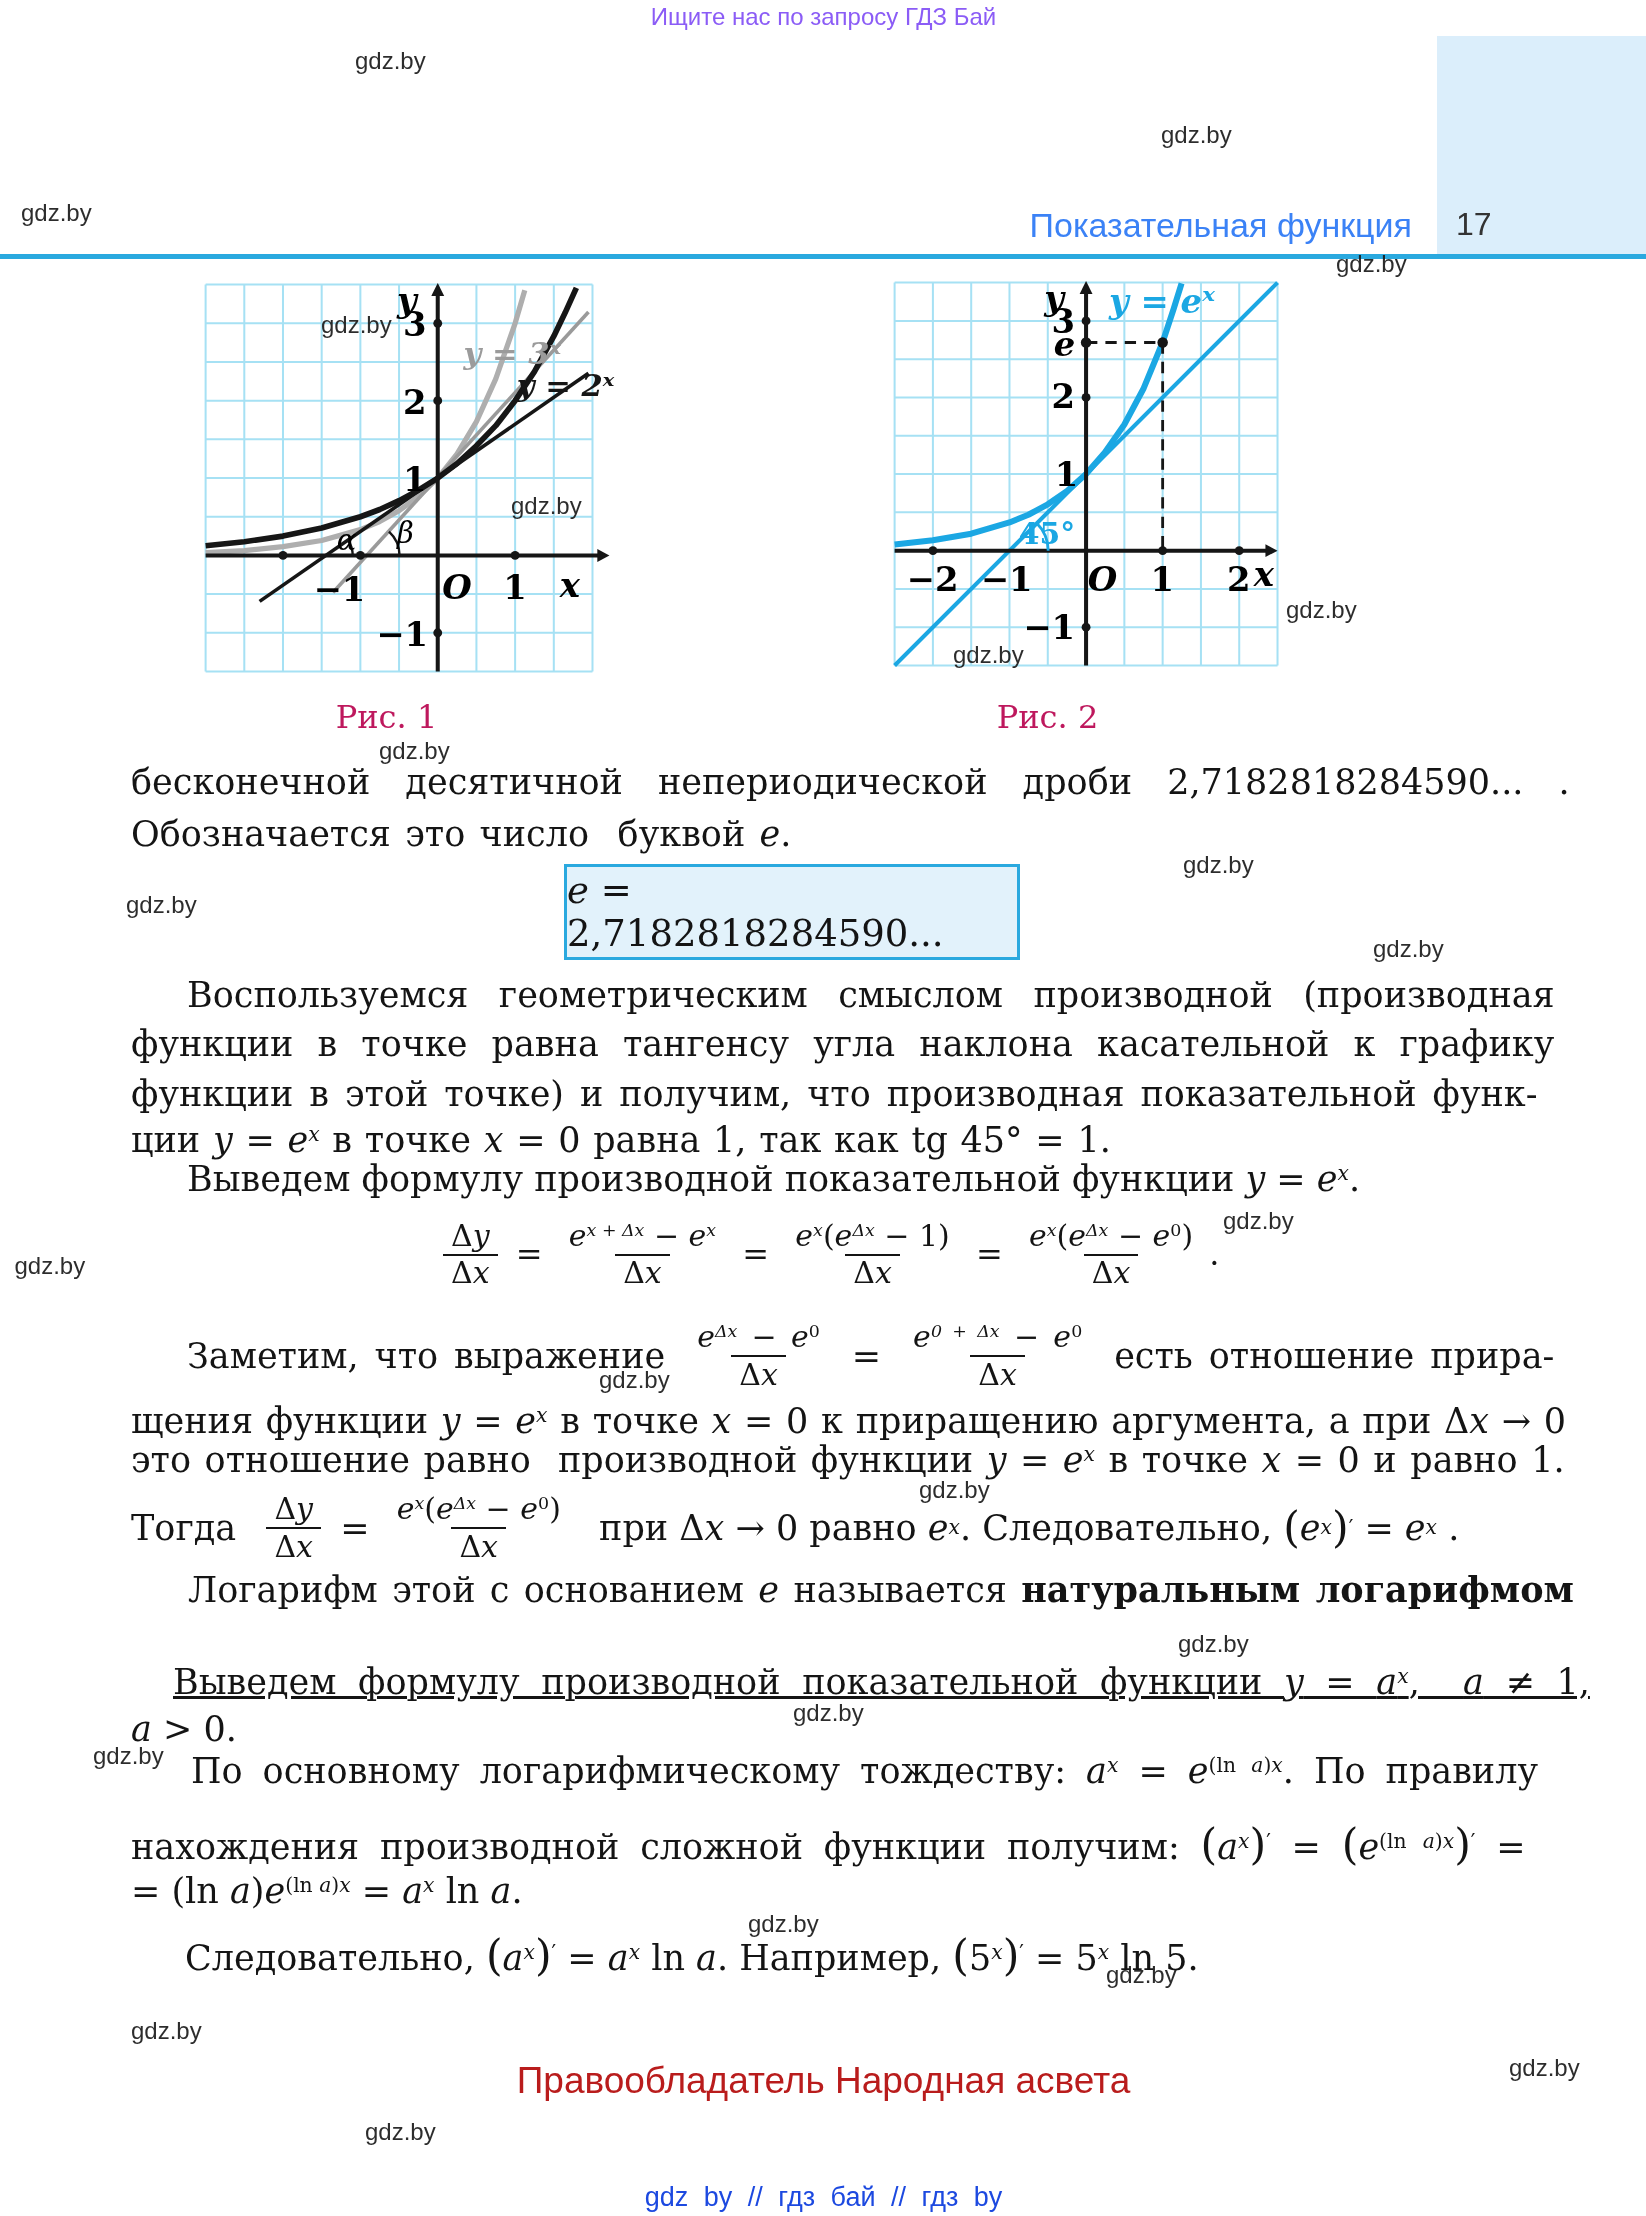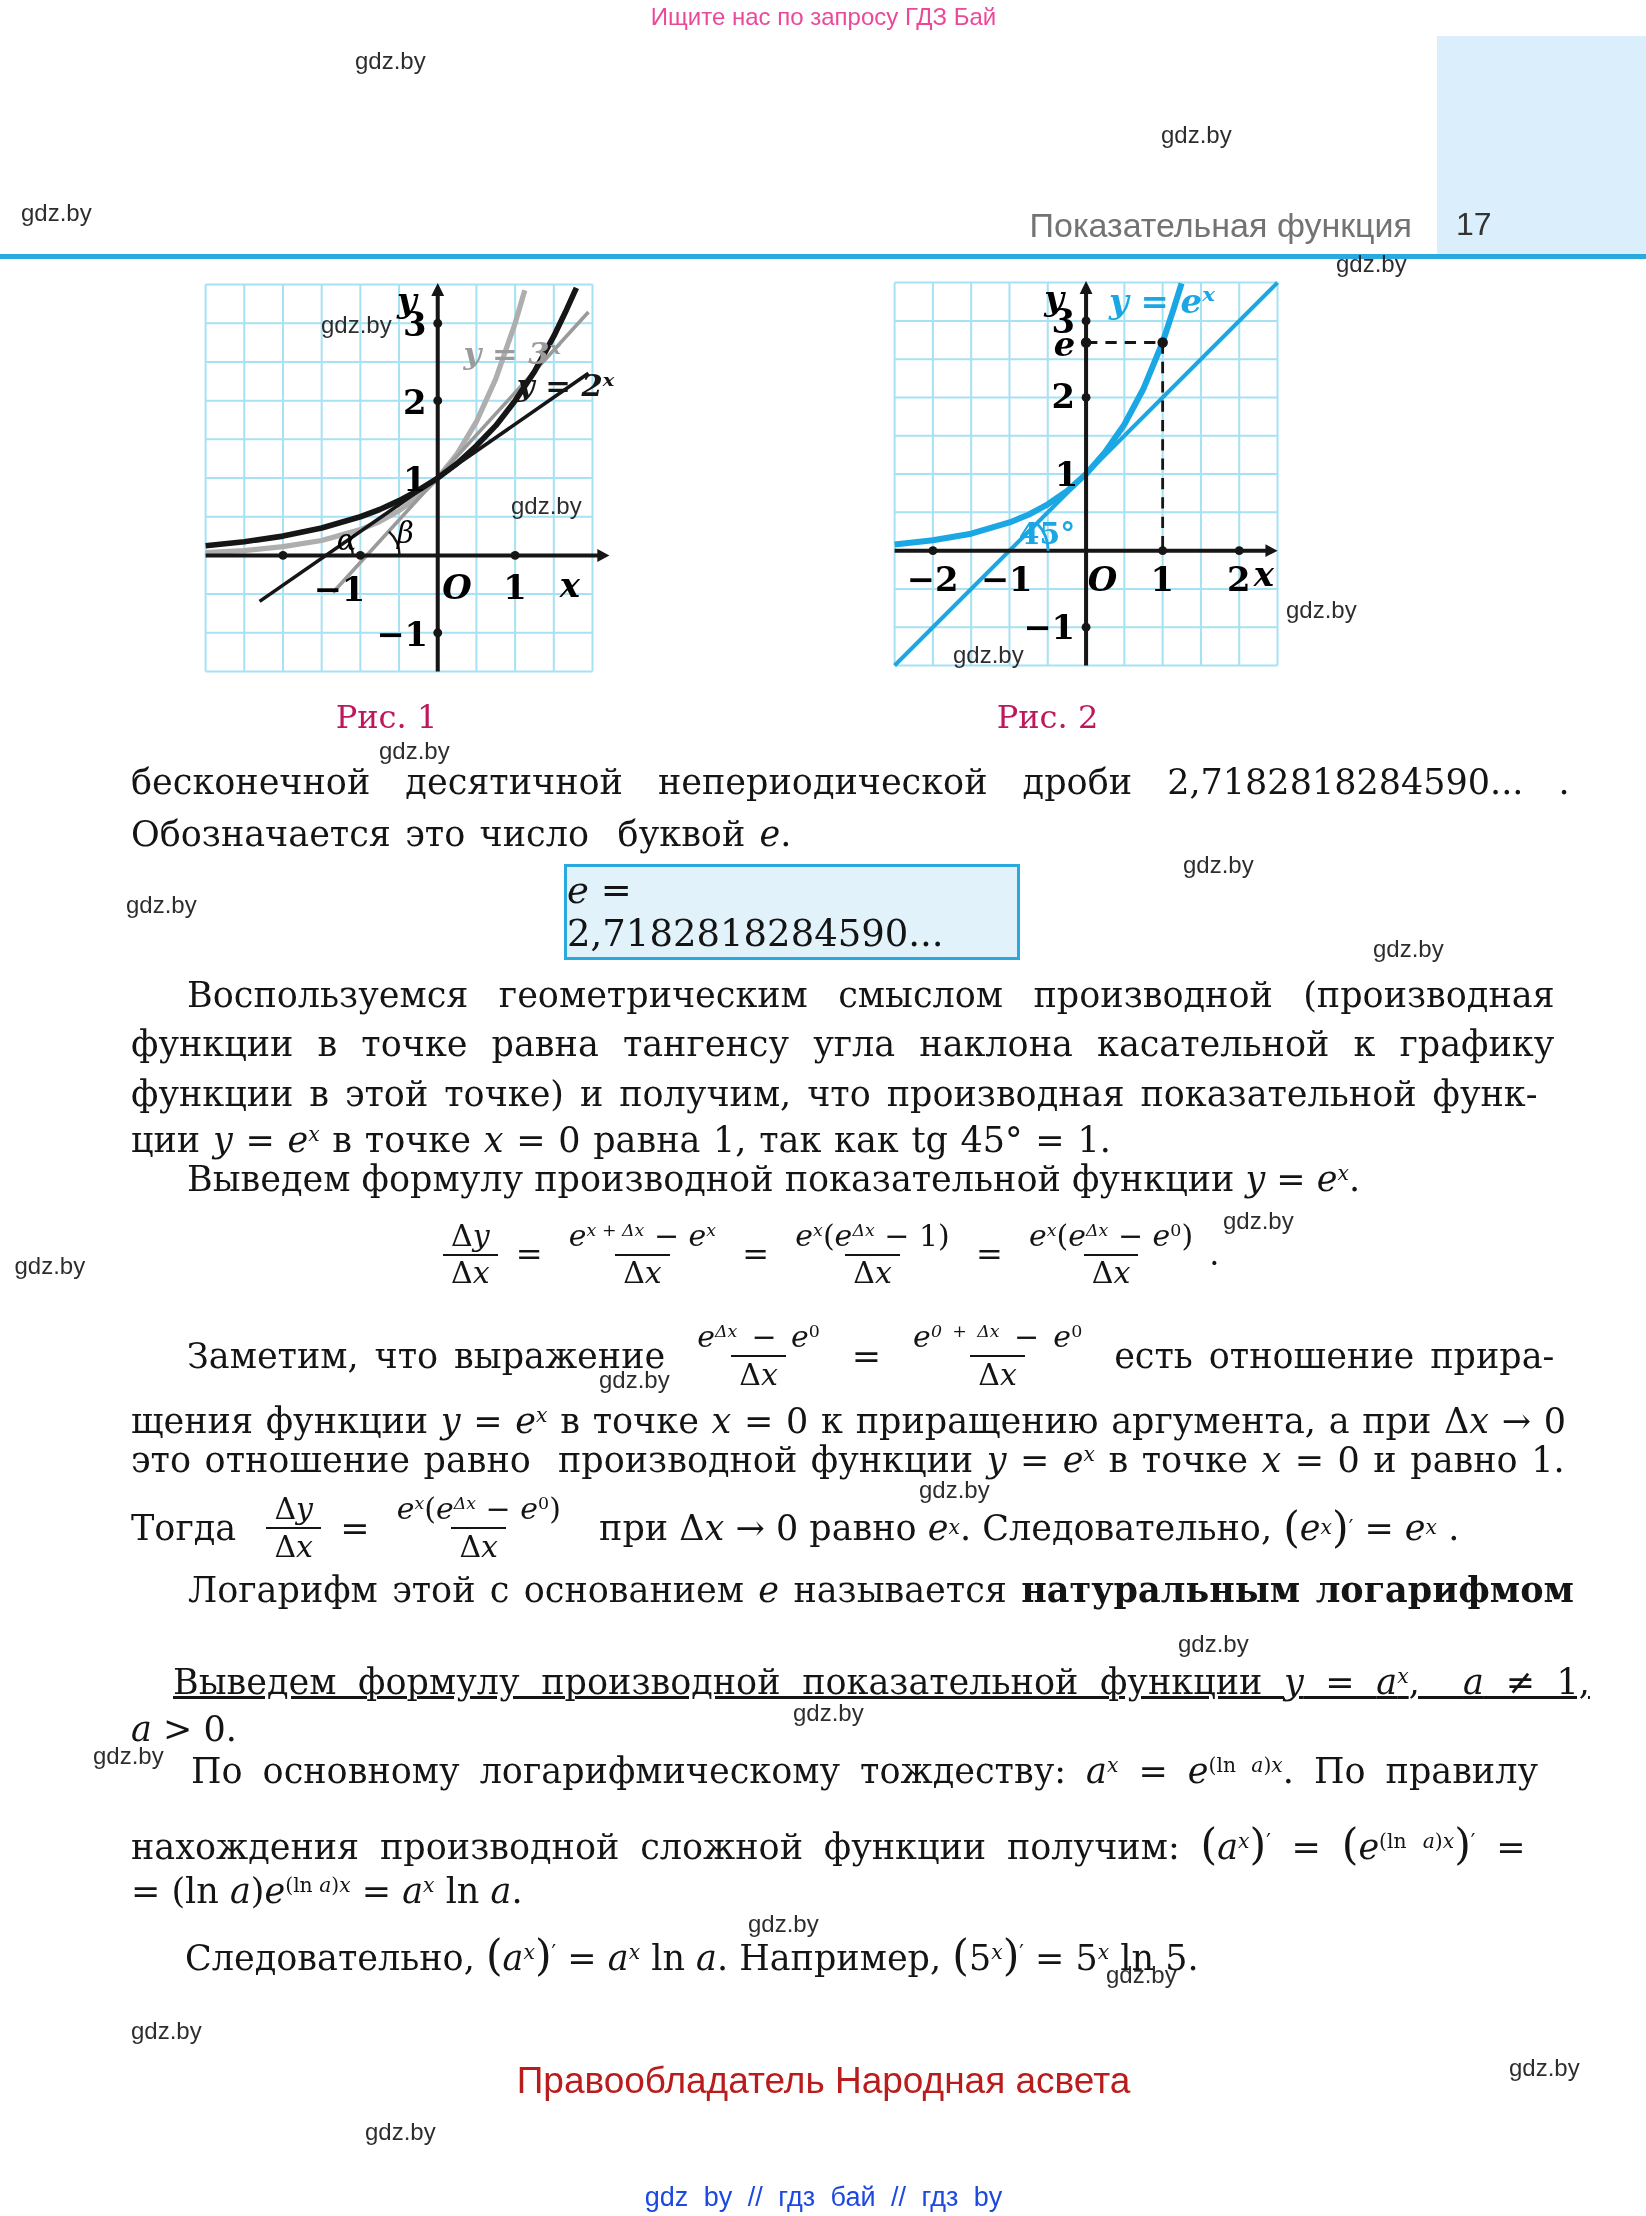--- a/index.html
+++ b/index.html
@@ -1,23 +1,23 @@
 <!DOCTYPE html>
 <html style="font-size:13px"><head>
 <meta charset="utf-8">
 <style>
   html,body{margin:0;padding:0;background:#888;}
   #page{position:relative;width:1647px;height:2216px;background:#ffffff;overflow:hidden;
         font-family:"DejaVu Serif",serif;color:#141414;}
   
   #green-note{position:absolute;left:0;right:0;top:3.2px;text-align:center;
-    font:24px "Liberation Sans",sans-serif;color:#ec4899;}
+    font:24px "Liberation Sans",sans-serif;color:#8b5cf6;}
   #pagenum-box{position:absolute;left:1437px;top:36px;width:210px;height:218px;background:#dbeefb;}
   #header-rule{position:absolute;left:0;right:0;top:254px;height:4.8px;background:#2aa9df;}
-  #header-title{position:absolute;right:235px;top:206px;font:34px "Liberation Sans",sans-serif;color:#737373;}
+  #header-title{position:absolute;right:235px;top:206px;font:34px "Liberation Sans",sans-serif;color:#3b82f6;}
   #page-number{position:absolute;left:1456px;top:206px;font:32px "Liberation Sans",sans-serif;color:#333;}
   
   .wm{position:absolute;font:24px "Liberation Sans",sans-serif;color:#1b1b1b;opacity:.92;white-space:nowrap;}
   
   .fig{position:absolute;}
   .fig svg{overflow:visible;display:block;}
   .caption{position:absolute;width:161px;text-align:center;font:32px "DejaVu Serif",serif;color:#be185d;}
   
   .line{position:absolute;font:35px/1.15 "DejaVu Serif",serif;color:#141414;white-space:nowrap;}
   .line span{white-space:pre;}

